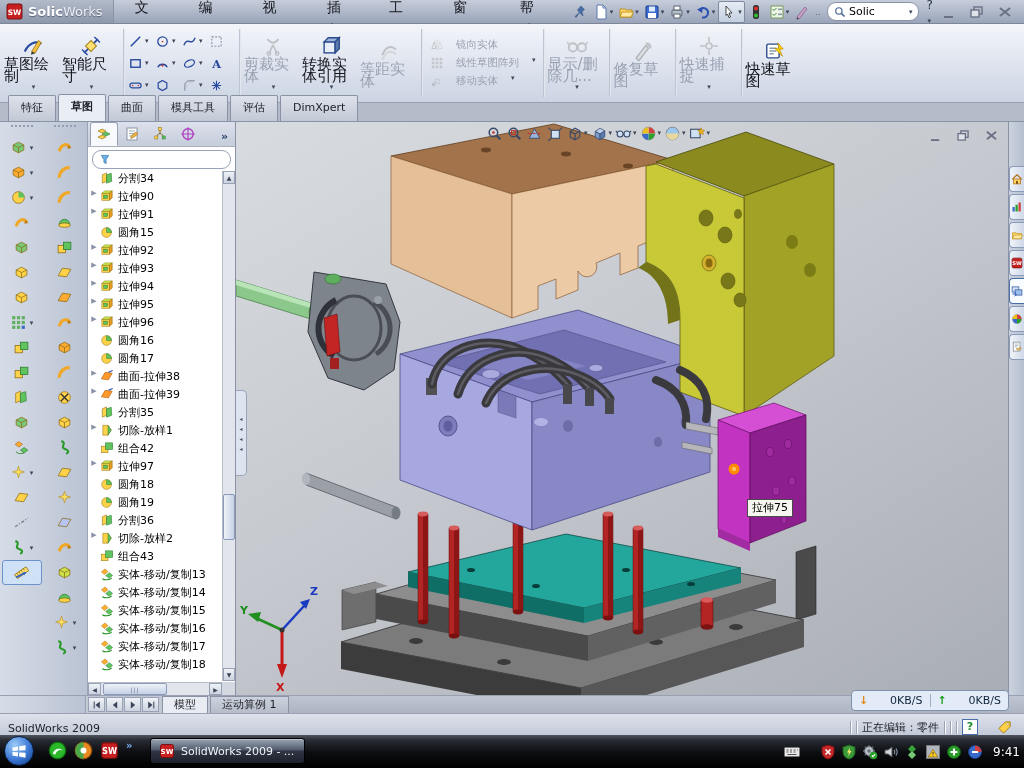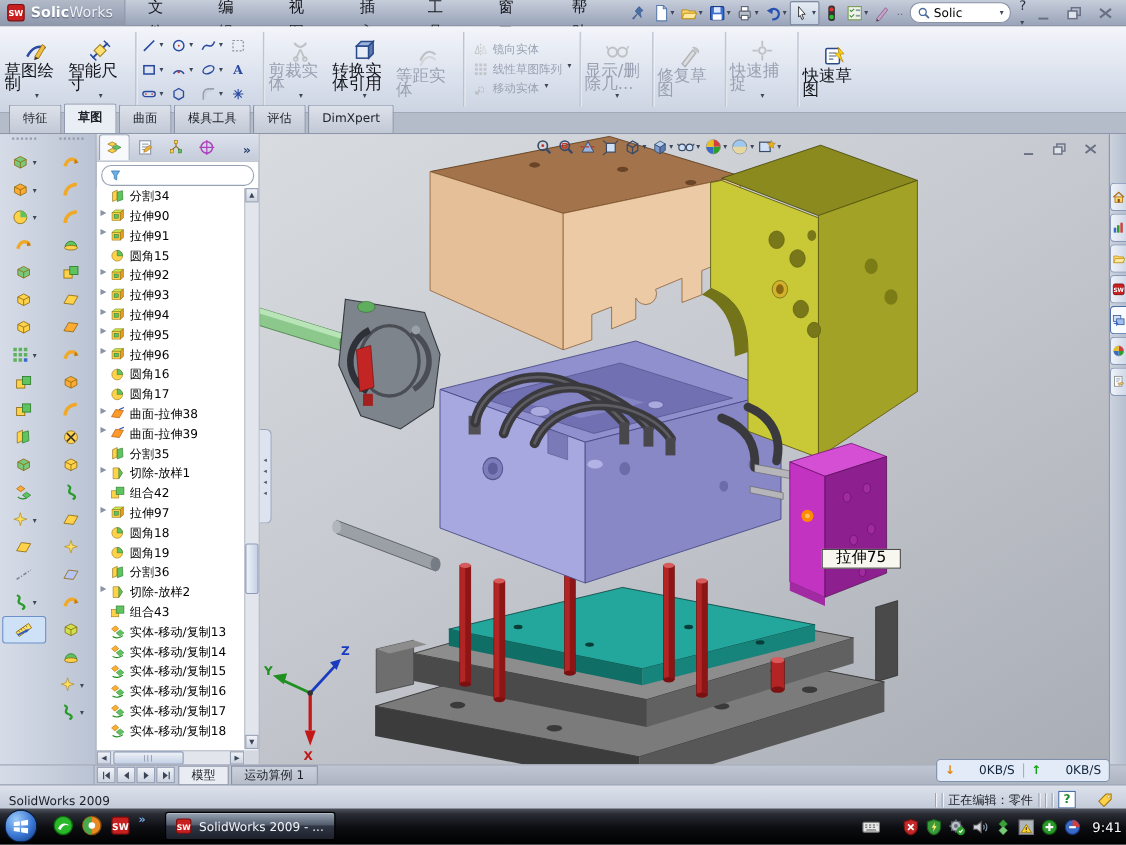--- a/index.html
+++ b/index.html
@@ -37,21 +37,21 @@
   .rsep{width:2px;align-self:stretch;margin:5px 3px;background:linear-gradient(90deg,#aab3c4,#f6f8fb)}
   .bigbtn{width:58px;display:flex;flex-direction:column;align-items:center;gap:1px;padding:2px 0}
   .bigbtn .i{width:22px;height:22px}
   .bigbtn .lbl{font-size:15px;line-height:12px;text-align:left;color:#14161c;max-width:58px}
   .bigbtn.dis .lbl{color:#9aa2b2}
   .bigbtn.dis .i{filter:grayscale(1) opacity(.55)}
   .sketchgrid{display:grid;grid-template-columns:repeat(4,27px);grid-auto-rows:22px;align-content:center}
   .sg{display:flex;align-items:center;gap:1px}
   .sg .i{width:15px;height:15px}
   .listgroup{display:flex;flex-direction:column;justify-content:center;gap:3px;padding:0 4px}
-  .listbtn{display:flex;align-items:flex-start;gap:4px;font-size:10.5px;height:15px}
+  .listbtn{display:flex;align-items:flex-start;gap:12px;font-size:10.5px;height:15px}
   .listbtn .lb{color:#9aa2b2}
   .listbtn .i{width:14px;height:14px;filter:grayscale(1) opacity(.55)}
   #watermark{position:absolute;right:26px;top:14px;font-family:"DejaVu Serif","Liberation Serif",serif;
              font-style:italic;font-size:58px;color:#c7cdd9;pointer-events:none}
   
   #cmdtabs{left:0;top:103px;width:1024px;height:19px;background:#b4bbc9;border-bottom:1px solid #8a93a6;
            box-sizing:border-box;display:flex;align-items:flex-end;padding-left:8px}
   .ctab{height:17px;line-height:16px;padding:4px 12px;font-size:11px;color:#1c1f26;margin-right:2px;
         background:linear-gradient(#dde1ea,#c2c9d6);border:1px solid #8a93a6;border-bottom:none;
         border-radius:2px 2px 0 0}
@@ -103,22 +103,22 @@
              align-items:center;justify-content:center;gap:3px;font-size:6px;color:#4a5568}
   
   #viewport{left:236px;top:0;width:772px;height:573px;overflow:hidden;
             background:linear-gradient(150deg,#d8dbdf 0%,#c6c9cf 45%,#a9adb5 100%)}
   #model{position:absolute;left:0;top:0;width:772px;height:573px}
   #headsup{position:absolute;left:250px;top:0;height:22px;display:flex;align-items:center;gap:3px}
   .hu{display:flex;align-items:center}
   .hu .i{width:17px;height:17px}
   #docctl{position:absolute;right:8px;top:3px;display:flex;gap:11px}
   #docctl .i{width:13px;height:11px}
-  #tooltip{position:absolute;left:511px;top:377px;height:16px;line-height:15px;padding:0 12px;
-           background:#f7f7ef;border:1px solid #4a4a4a;font-size:14px;color:#000;white-space:nowrap}
+  #tooltip{position:absolute;left:511px;top:377px;height:16px;line-height:15px;padding:0 4px;
+           background:#f7f7ef;border:1px solid #4a4a4a;font-size:11px;color:#000;white-space:nowrap}
   
   #rightpane{left:1008px;top:0;width:16px;height:573px;background:linear-gradient(90deg,#ccd3df,#b6bfce);
              border-left:1px solid #8a93a6;box-sizing:border-box;padding-top:44px}
   .rtab{width:15px;height:26px;margin-bottom:2px;background:linear-gradient(90deg,#f0f4f9,#cfd8e8);
         border:1px solid #8a9ab8;border-right:none;border-radius:4px 0 0 4px;box-sizing:border-box;
         display:flex;align-items:center;justify-content:center}
   .rtab.active{background:#f8fbff;border-color:#4a6ea8}
   .rtab .i{width:12px;height:12px}
   
   #modeltabs{left:0;top:695px;width:1024px;height:18px;background:#c2c8d4;border-top:1px solid #98a0b2;

